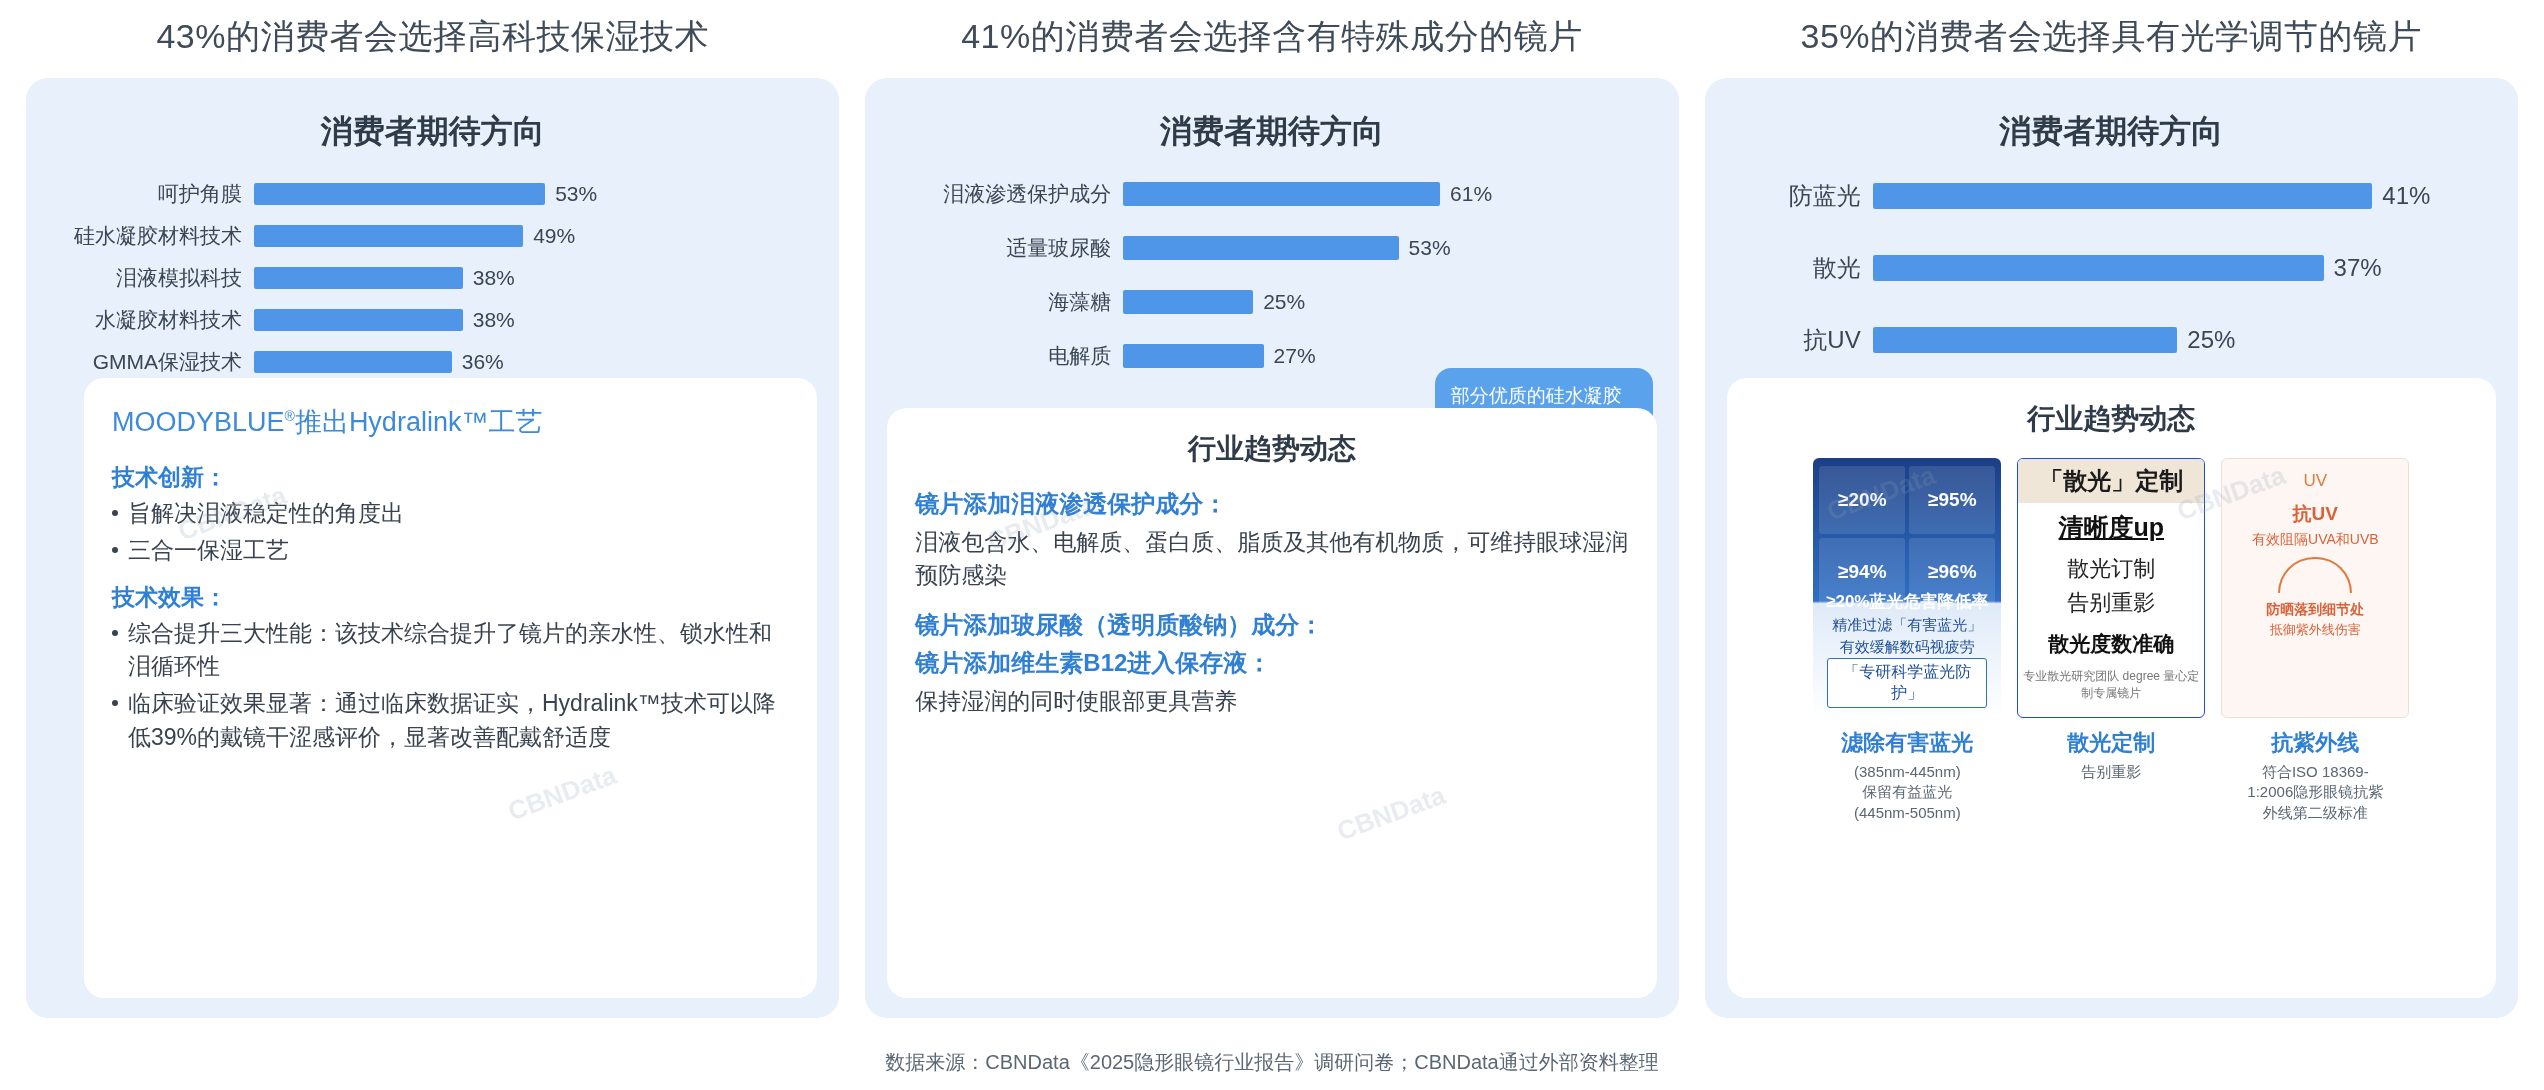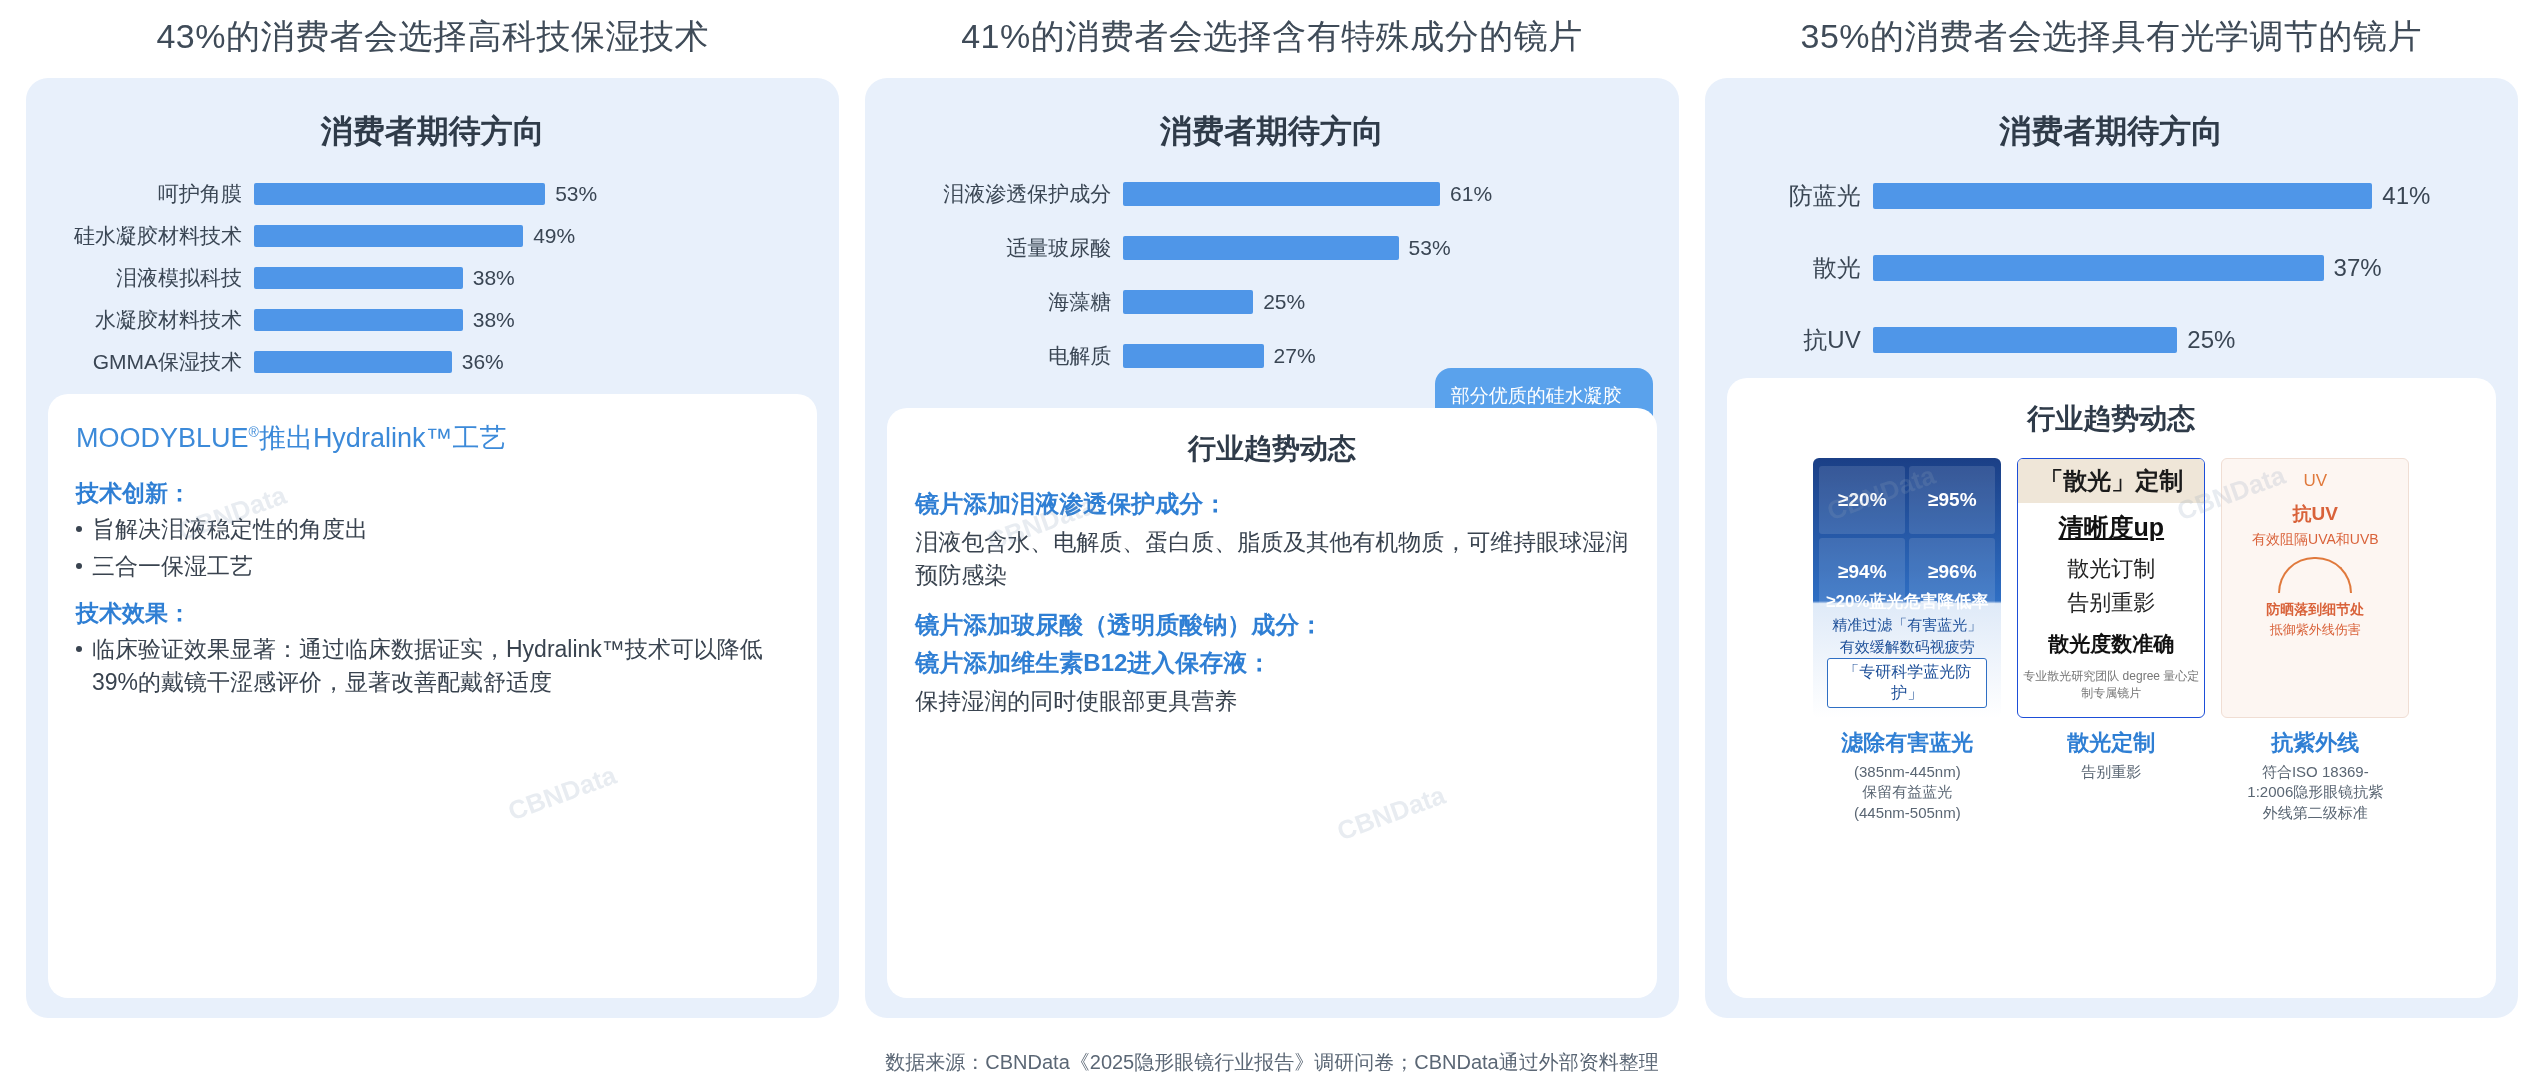--- a/index.html
+++ b/index.html
@@ -251,33 +251,34 @@
           </div>
           <div class="row">
             <div class="lbl">GMMA保湿技术</div>
             <div class="bar-wrap">
                 <div class="bar" style="width:36%"></div>
                 <div class="val">36%</div>
               </div>
           </div>
         </div>
 
-        <div class="card" style="top:316px;">
+        <div class="card" style="top:300px;margin-left:36px;">
           <div class="brand-line">
             <span>MOODYBLUE</span><sup>®</sup><span>推出Hydralink™工艺</span>
           </div>
 
           <div class="sect-h">技术创新：</div>
           <ul class="bullets">
             <li>旨解决泪液稳定性的角度出</li>
             <li>三合一保湿工艺</li>
           </ul>
 
           <div class="sect-h">技术效果：</div>
           <ul class="bullets">
+            <li>综合提升三大性能：该技术综合提升了镜片的亲水性、锁水性和泪循环性</li>
             <li>临床验证效果显著：通过临床数据证实，Hydralink™技术可以降低39%的戴镜干涩感评价，显著改善配戴舒适度</li>
           </ul>
         </div>
 
         <div class="wm" style="left:150px;top:420px;">CBNData</div>
         <div class="wm" style="left:480px;top:700px;">CBNData</div>
       </div>
     </div>
 
     <div class="col">

